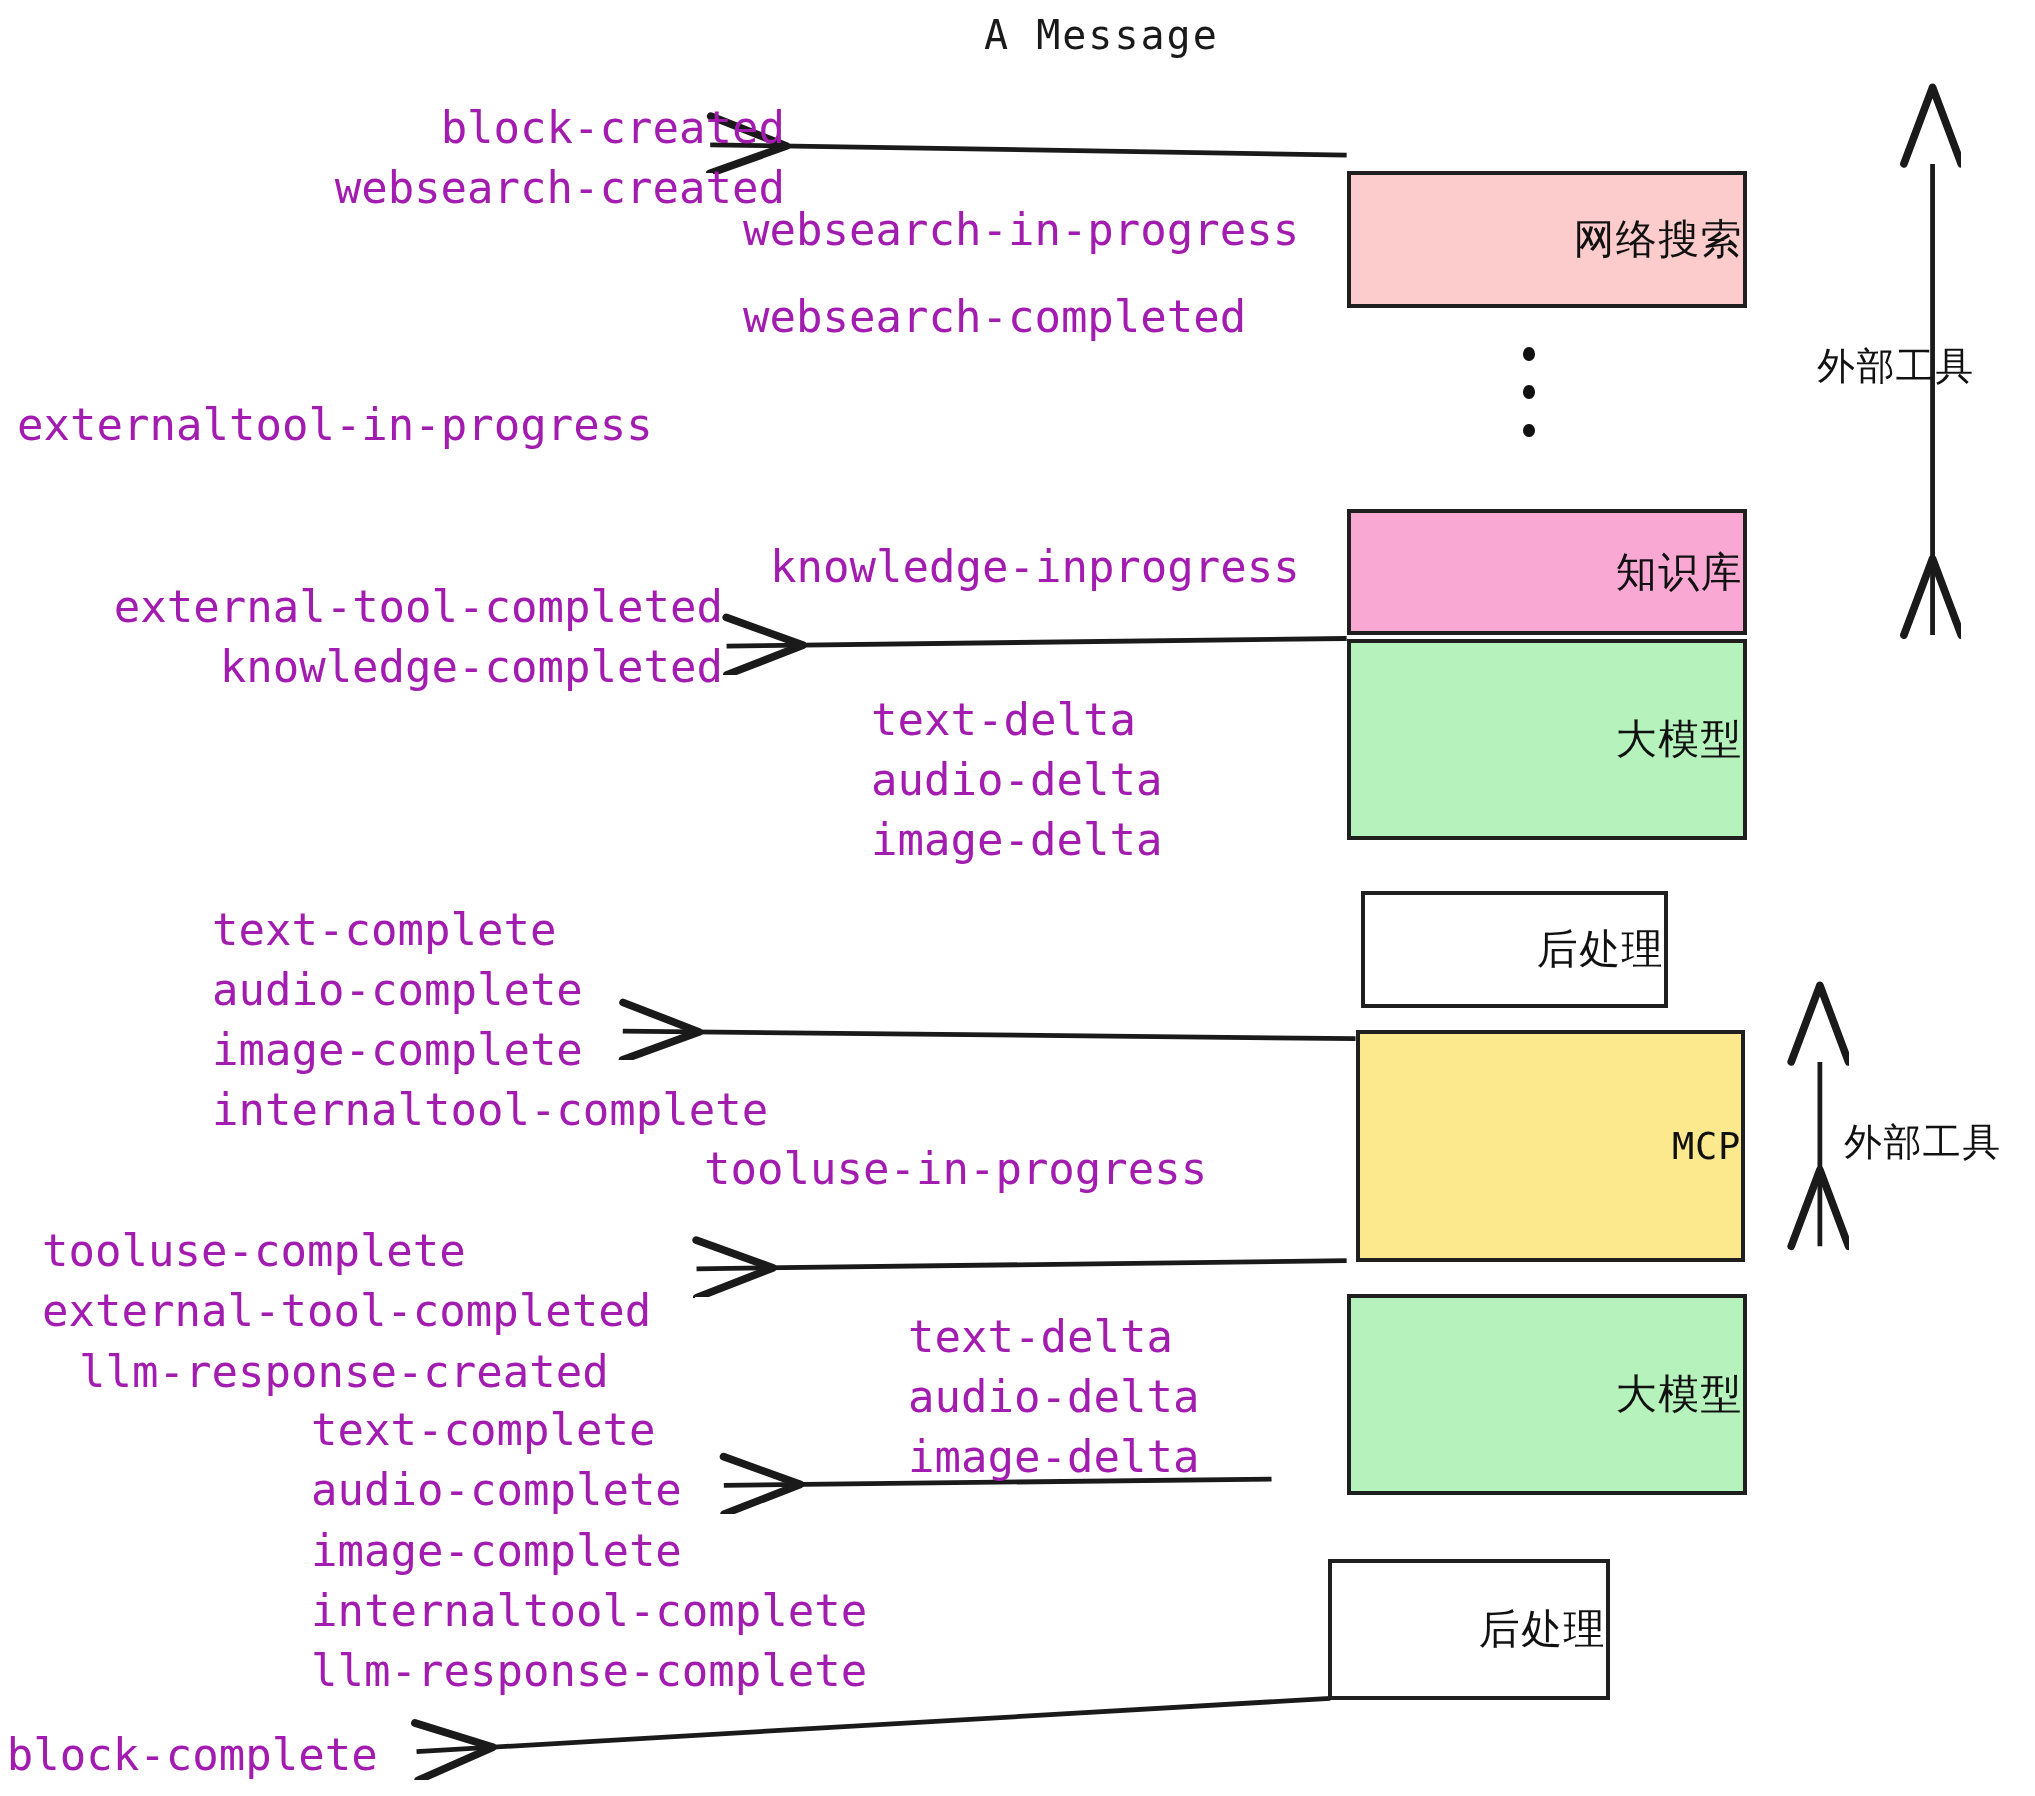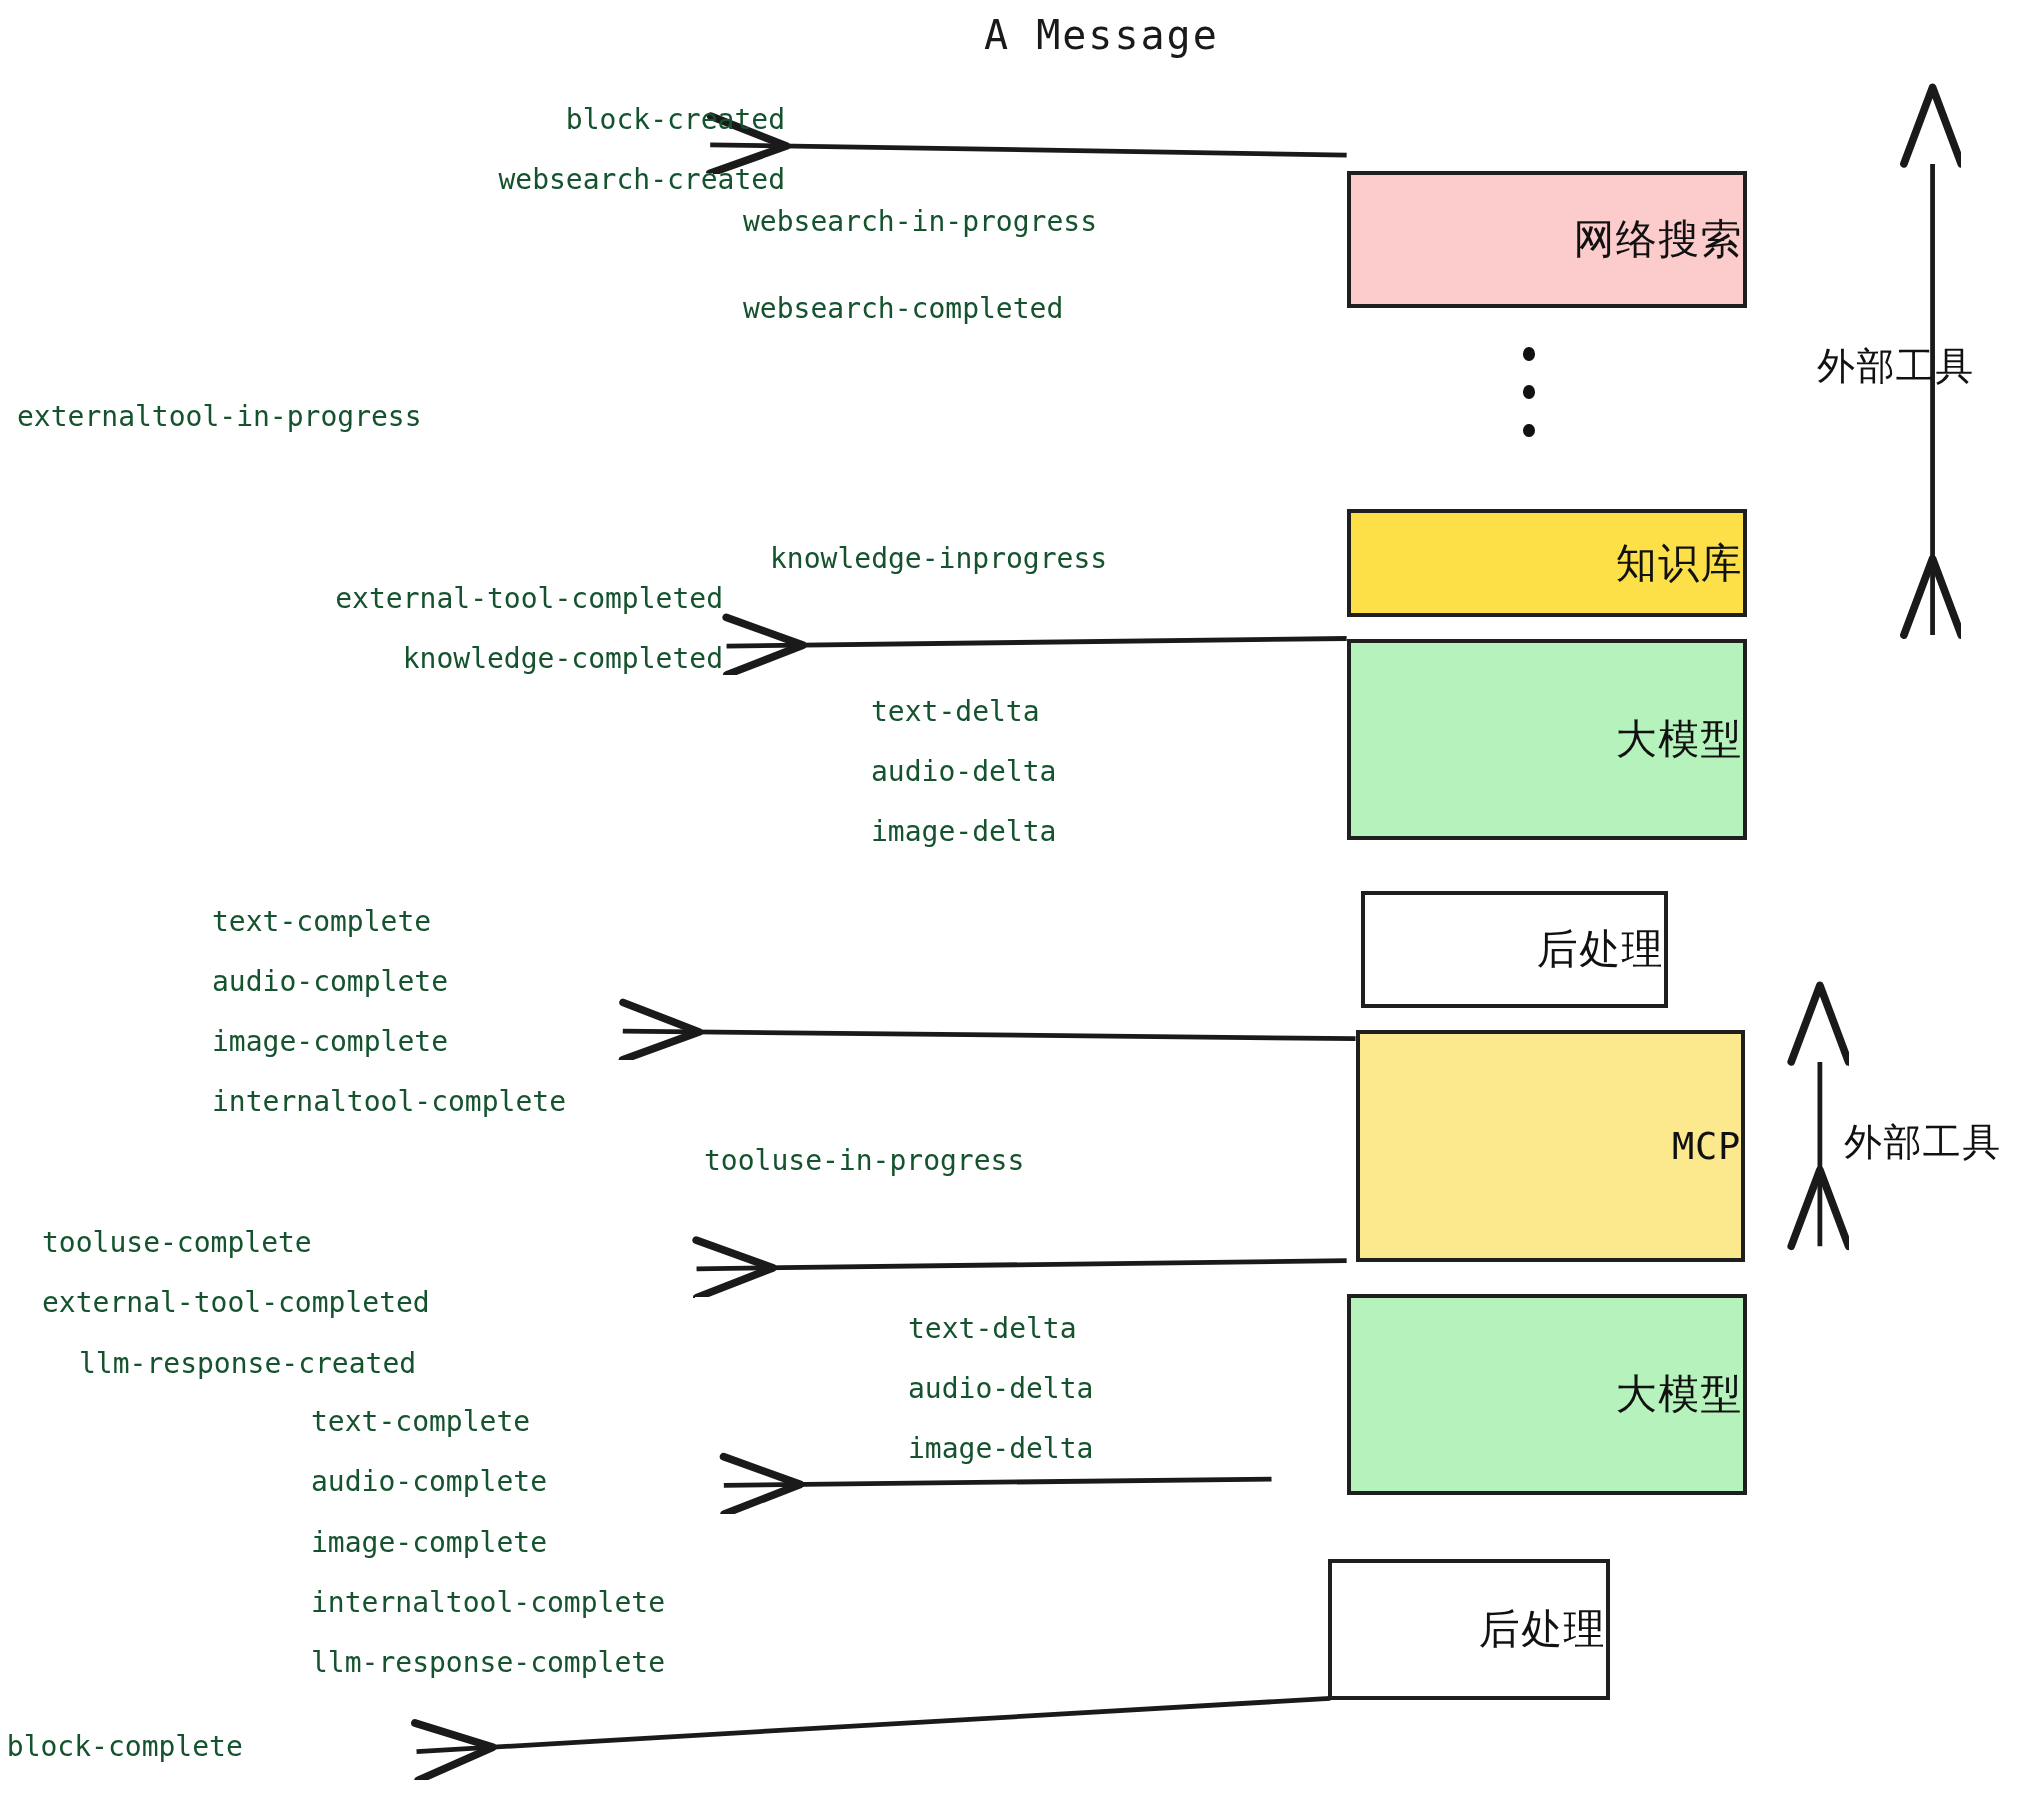--- a/index.html
+++ b/index.html
@@ -26,23 +26,23 @@
     font-size: 40px;
     color: #1a1a1a;
     letter-spacing: 2px;
     white-space: nowrap;
   }
 
   
   .evt {
     position: absolute;
     font-family: "DejaVu Sans Mono", monospace;
-    font-size: 28px;
+    font-size: 44px;
     line-height: 1;
-    color: #14532d;
+    color: #a21caf;
     white-space: nowrap;
     letter-spacing: 0px;
   }
   .evt.r { 
     transform: translateX(-100%);
   }
 
   
   .box {
     position: absolute;
@@ -135,21 +135,21 @@
   <div class="box" style="left:1347px; top:171px; width:400px; height:137px; background:#FCCBCB;">
     <span class="box-label">网络搜索</span>
   </div>
 
   <div class="dots" style="left:1523px; top:347px;">
     <span></span>
     <span></span>
     <span></span>
   </div>
 
-  <div class="box" style="left:1347px; top:509px; width:400px; height:108px; background:#fde047;">
+  <div class="box" style="left:1347px; top:509px; width:400px; height:126px; background:#f9a8d4;">
     <span class="box-label">知识库</span>
   </div>
 
   <div class="box" style="left:1347px; top:639px; width:400px; height:201px; background:#B5F2BC;">
     <span class="box-label">大模型</span>
   </div>
 
   <div class="box" style="left:1361px; top:891px; width:307px; height:117px; background:#FFFFFF;">
     <span class="box-label">后处理</span>
   </div>

